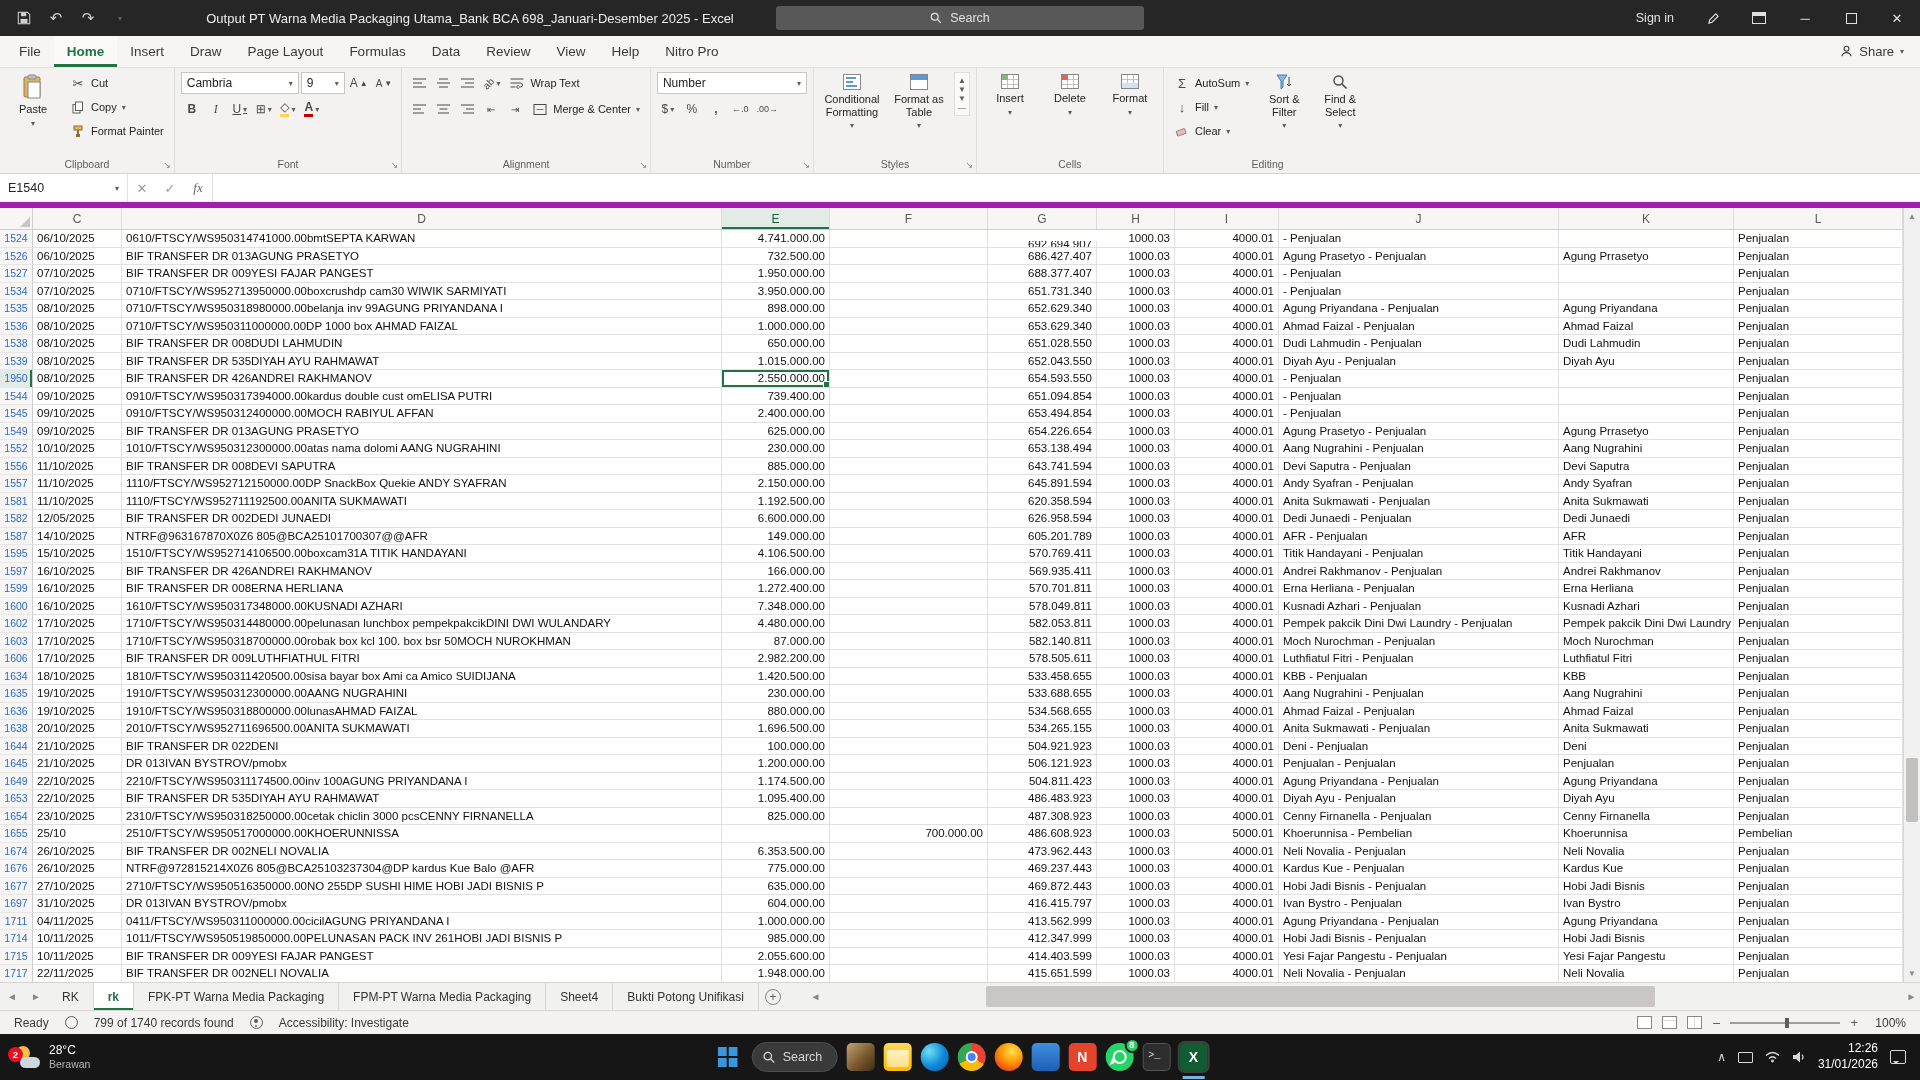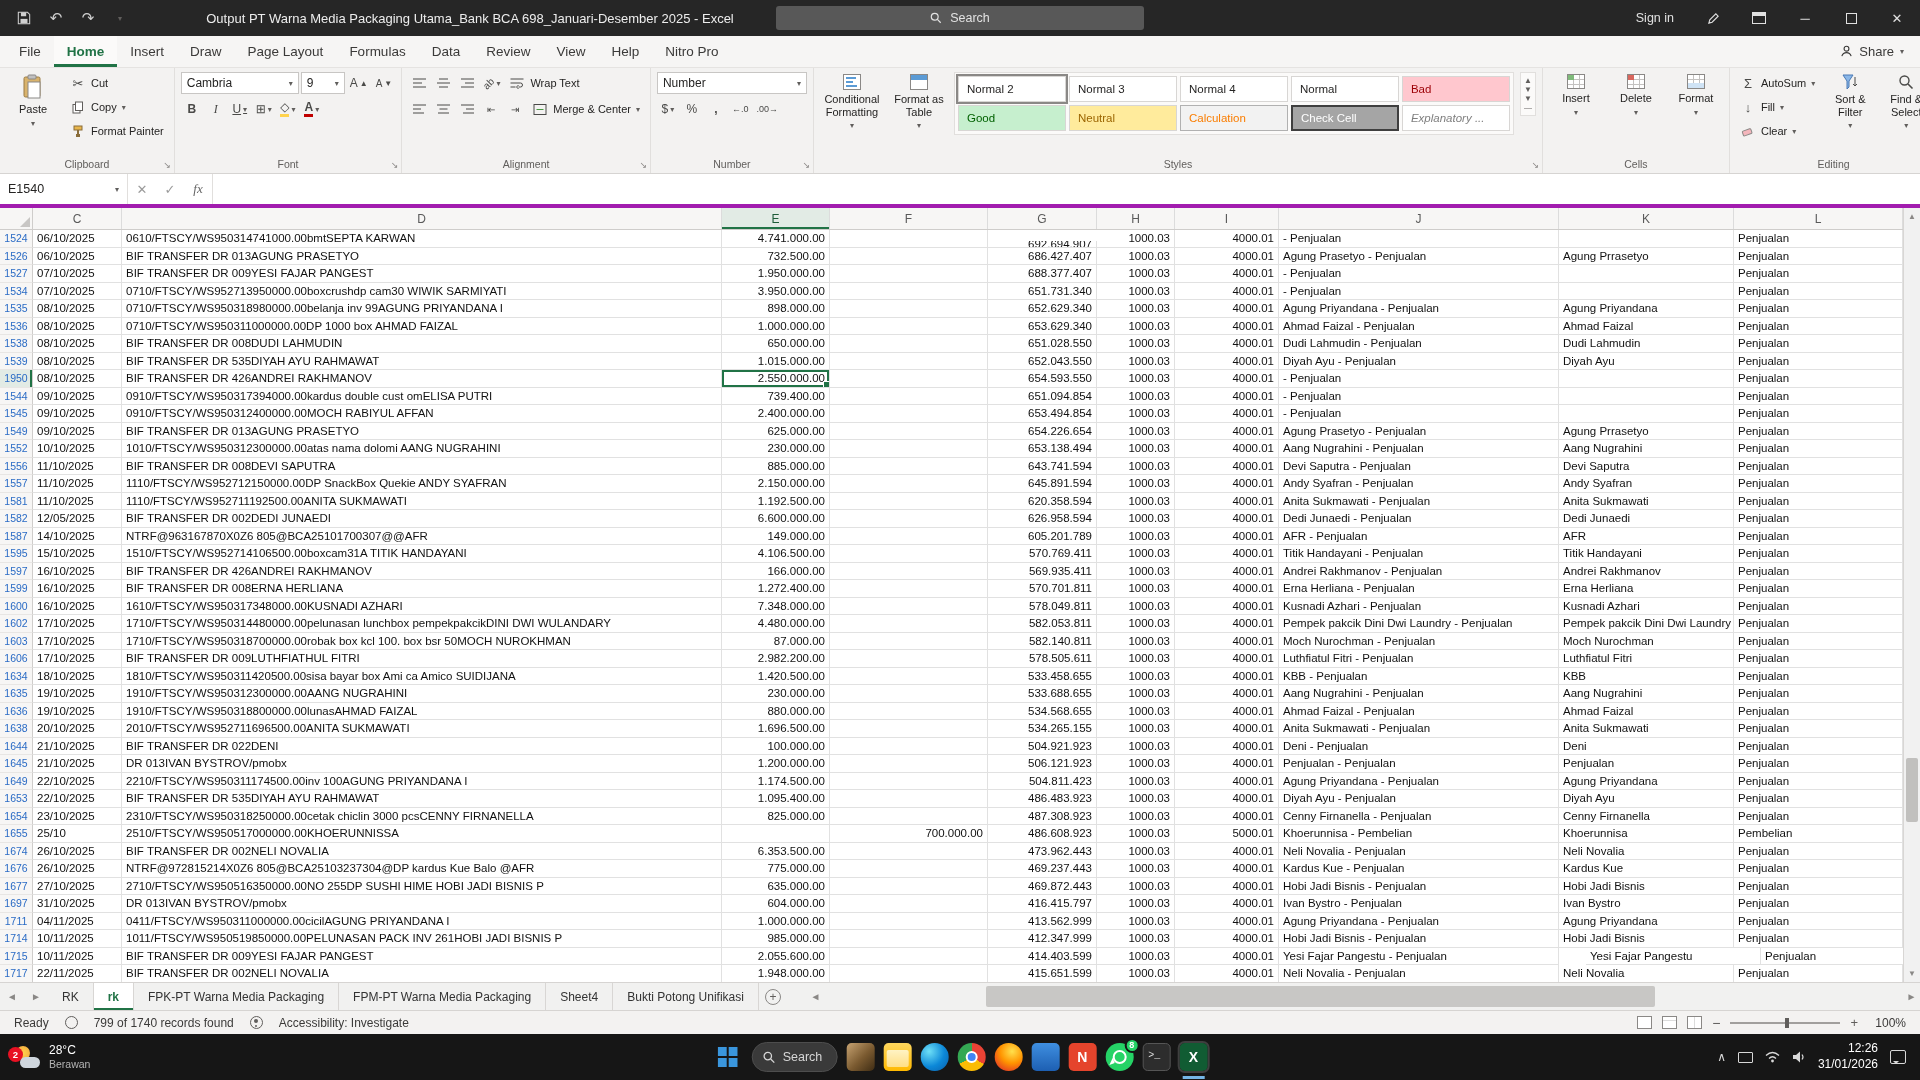--- a/index.html
+++ b/index.html
@@ -58,21 +58,21 @@
   .gal-scroll { display:flex; flex-direction:column; justify-content:space-between; width:16px; border:1px solid #e1dfdd; background:#fbfaf9; align-items:center; font-size:8px; color:#605e5c; padding:3px 0; }
   .ic-cf { width:18px; height:16px; border:1px solid #8a8886; background:#fff; display:flex; flex-direction:column; gap:2px; padding:2px; }
   .ic-cf i { height:2px; background:#5b9bd5; display:block; }
   .ic-table { width:18px; height:16px; border:1px solid #8a8886; background:linear-gradient(#5b9bd5 0 5px, #fff 5px),repeating-linear-gradient(to right,transparent 0 5px,#b5b3b1 5px 6px); }
   .ic-grid { width:18px; height:15px; border:1px solid #8a8886; background-color:#fff; background-image:repeating-linear-gradient(to right,transparent 0 5px,#c4c2c0 5px 6px),repeating-linear-gradient(to bottom,transparent 0 4px,#c4c2c0 4px 5px); position:relative; }
   .ic-grid.ins::after { content:""; position:absolute; left:0; top:0; width:6px; height:5px; background:#7fba7a; }
   .ic-grid.del::after { content:""; position:absolute; left:0; top:0; width:6px; height:5px; background:#d9675e; }
   .ic-grid.fmt::after { content:""; position:absolute; left:0; bottom:0; right:0; height:5px; background:#cfe3f5; }
 
   
-  .formulabar { height:34px; background:#fff; border-bottom:4px solid #a21caf; display:flex; align-items:stretch; flex:0 0 auto; }
+  .formulabar { height:34px; background:#fff; border-bottom:6px solid #a21caf; display:flex; align-items:stretch; flex:0 0 auto; }
   .namebox { width:128px; border-right:1px solid #e1dfdd; display:flex; align-items:center; padding:0 8px; font-size:12.5px; color:#252423; }
   .namebox .dd { margin-left:auto; }
   .fxbtns { display:flex; align-items:center; gap:0; border-right:1px solid #e1dfdd; }
   .fxb { width:28px; text-align:center; font-size:13px; color:#9b9b9b; }
   .fxb.fx { font-style:italic; color:#666; font-family:"Liberation Serif",serif; }
   .formula-input { flex:1; }
 
   
   .gridwrap { flex:1; display:flex; overflow:hidden; background:#fff; }
   .gridmain { width:1903px; display:flex; flex-direction:column; overflow:hidden; }
@@ -422,32 +422,20 @@
             <i style="width:95%"></i>
           </span>
         <span>Conditional Formatting</span>
         <span class="dd">▾</span>
       </div>
       <div class="bigbtn" style="width:58px">
         <span class="ic-table"></span>
         <span>Format as Table</span>
         <span class="dd">▾</span>
       </div>
-      <div class="gallery">
-          <div class="chip normal selected">Normal 2</div>
-          <div class="chip normal">Normal 3</div>
-          <div class="chip normal">Normal 4</div>
-          <div class="chip normal">Normal</div>
-          <div class="chip bad">Bad</div>
-          <div class="chip good">Good</div>
-          <div class="chip neutral">Neutral</div>
-          <div class="chip calculation">Calculation</div>
-          <div class="chip checkcell">Check Cell</div>
-          <div class="chip explanatory">Explanatory ...</div>
-        </div>
       <div class="gal-scroll">
         <span>▲</span>
         <span>▼</span>
         <span>▼<br>—</span>
       </div>
     </div>
     <div class="rg-label">
         <span>Styles</span>
       </div>
     <span class="launcher">↘</span>
@@ -1085,21 +1073,21 @@
         <div class="grow">
           <div class="rowhdr">1715</div>
           <div class="cell" style="width: 89px;">10/11/2025</div>
           <div class="cell" style="width: 600px;">BIF TRANSFER DR 009YESI FAJAR PANGEST</div>
           <div class="cell num" style="width: 108px;">2.055.600.00</div>
           <div class="cell num" style="width: 158px;"></div>
           <div class="cell num" style="width: 109px;">414.403.599</div>
           <div class="cell num" style="width: 78px;">1000.03</div>
           <div class="cell num" style="width: 104px;">4000.01</div>
           <div class="cell" style="width: 280px;">Yesi Fajar Pangestu - Penjualan</div>
-          <div class="cell" style="width: 175px; margin-left: 27px;">Yesi Fajar Pangestu</div>
+          <div class="cell" style="width: 175px;">Yesi Fajar Pangestu</div>
           <div class="cell" style="width: 169px;">Penjualan</div>
         </div>
         <div class="grow">
           <div class="rowhdr">1717</div>
           <div class="cell" style="width: 89px;">22/11/2025</div>
           <div class="cell" style="width: 600px;">BIF TRANSFER DR 002NELI NOVALIA</div>
           <div class="cell num" style="width: 108px;">1.948.000.00</div>
           <div class="cell num" style="width: 158px;"></div>
           <div class="cell num" style="width: 109px;">415.651.599</div>
           <div class="cell num" style="width: 78px;">1000.03</div>

